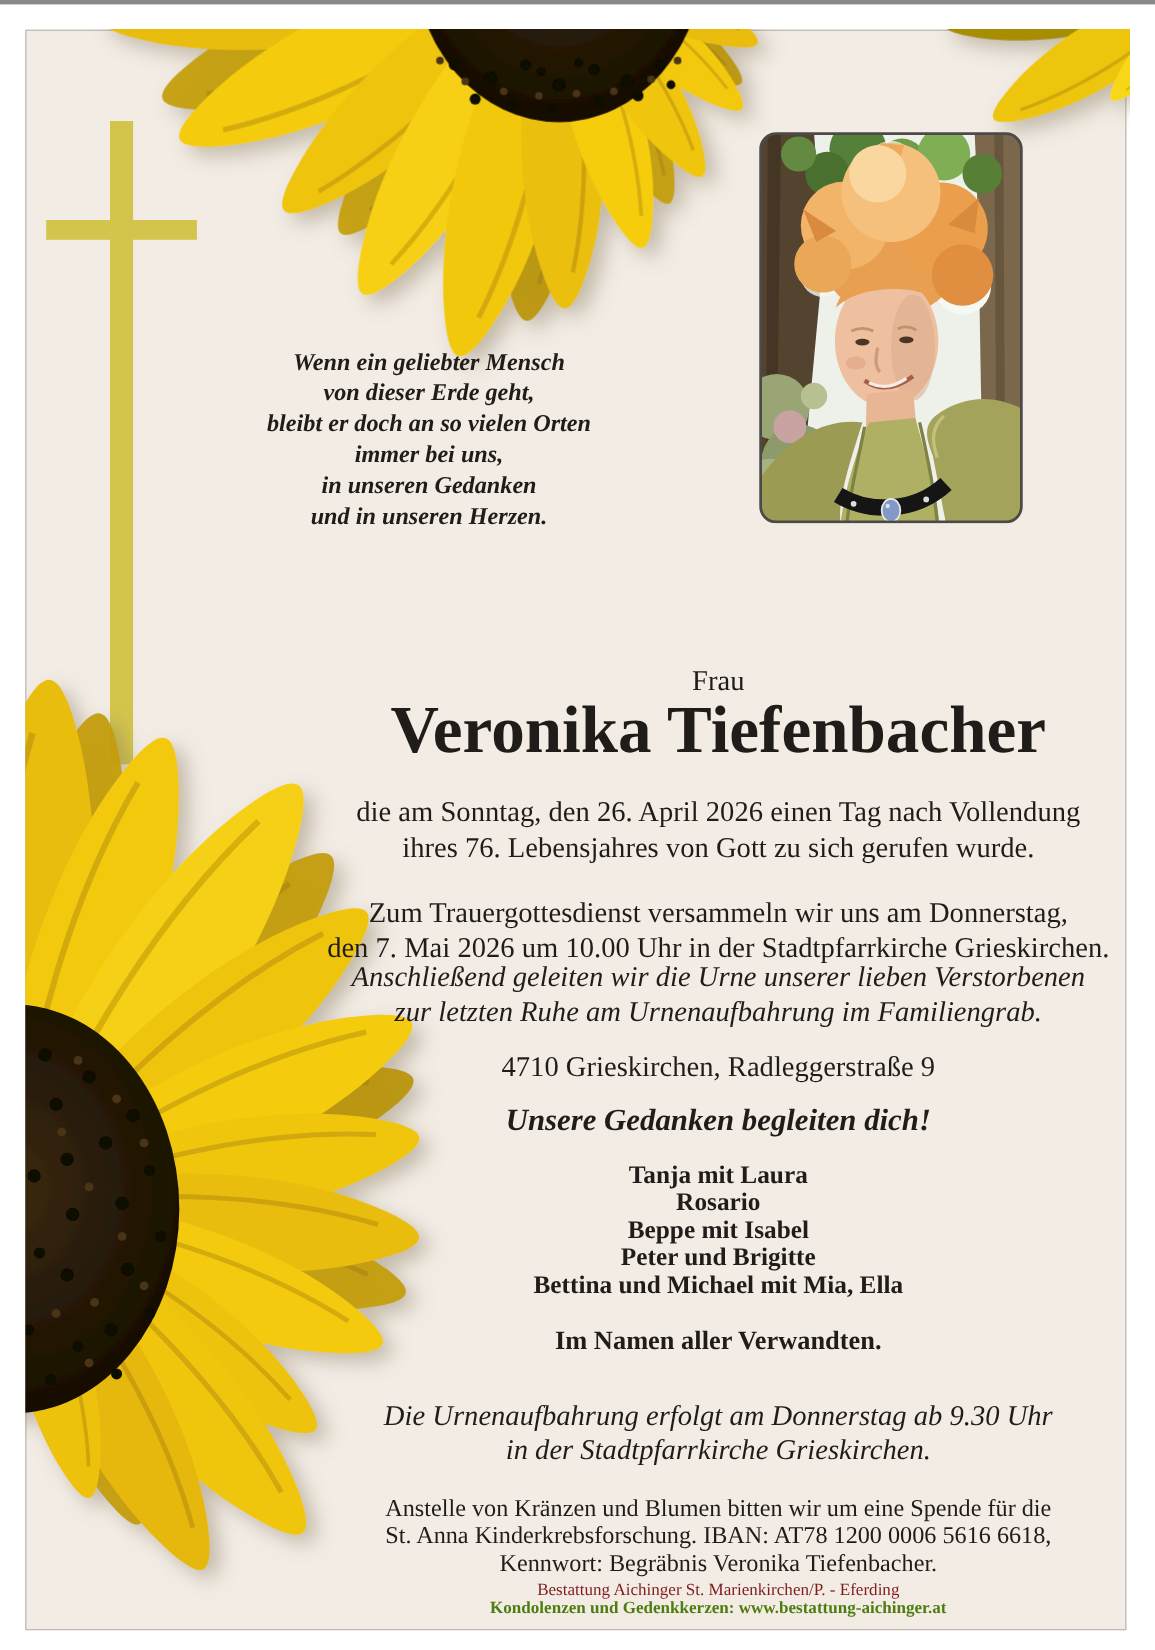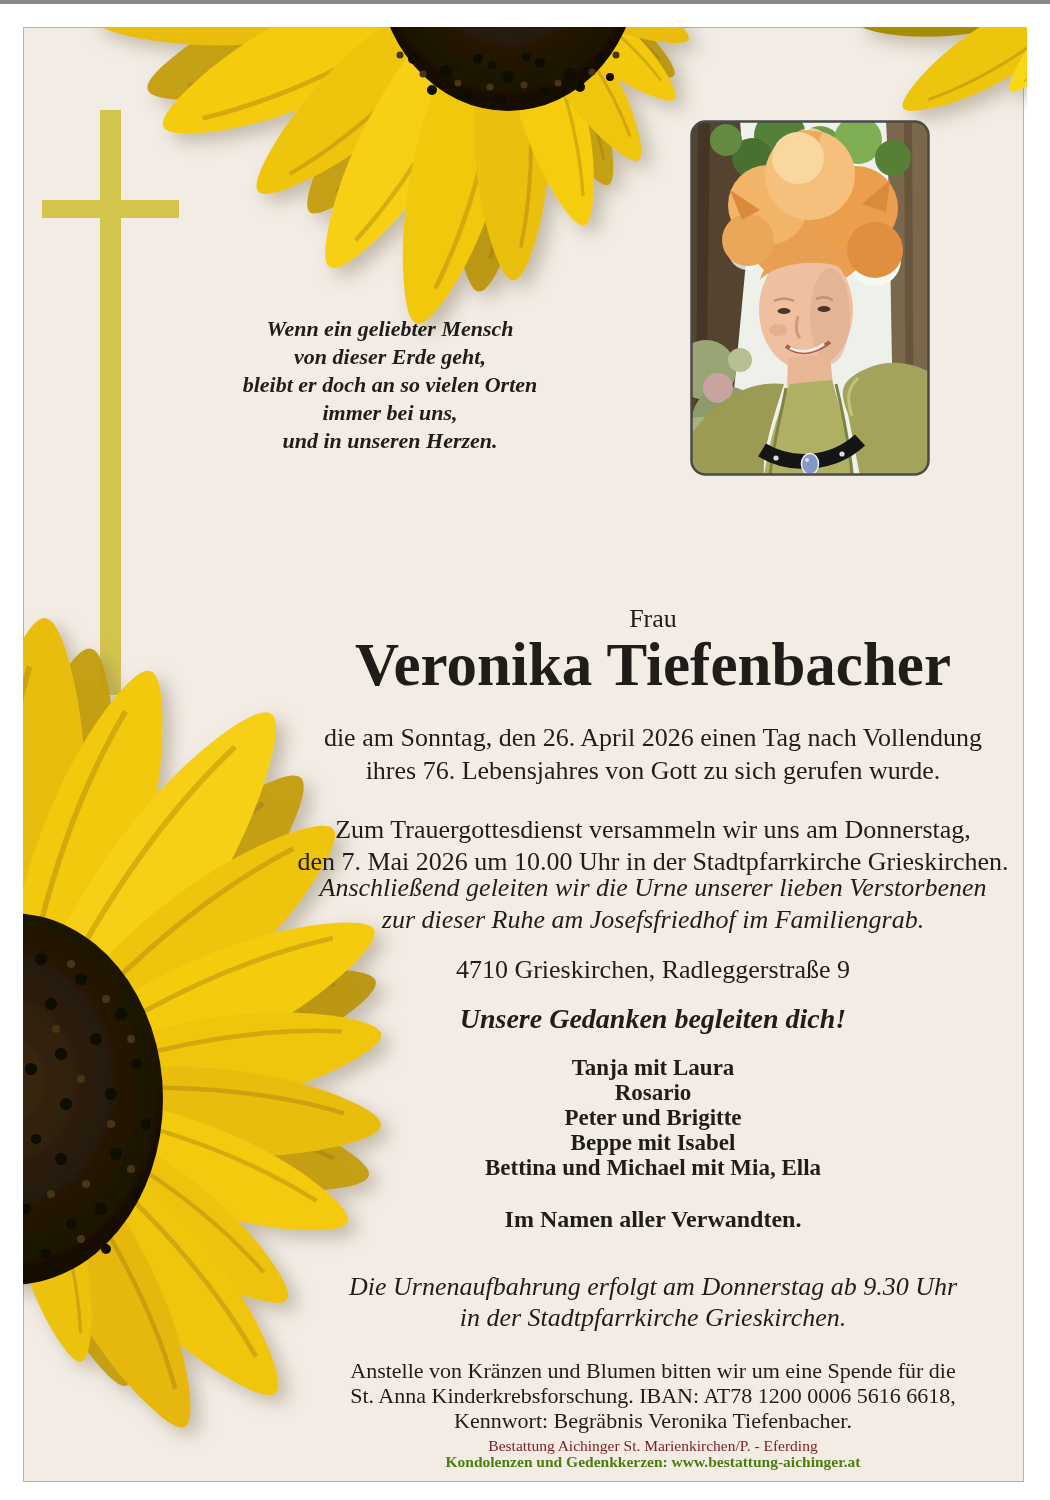--- a/index.html
+++ b/index.html
@@ -274,49 +274,50 @@
       <circle cx="117" cy="340" r="2" fill="#d7e0f2"></circle>
     </g>
     <rect x="1.5" y="1.5" width="237" height="353" rx="14" fill="none" stroke="#4a4a48" stroke-width="2.5"></rect>
   </svg>
 
   <div class="txt poem">
     <div>Wenn ein geliebter Mensch</div>
     <div>von dieser Erde geht,</div>
     <div>bleibt er doch an so vielen Orten</div>
     <div>immer bei uns,</div>
+    <div>in unseren Gedanken</div>
     <div>und in unseren Herzen.</div>
   </div>
 
   <div class="txt col frau">Frau</div>
   <div class="txt col deceased-name">Veronika Tiefenbacher</div>
 
   <div class="txt col death">
     <div>die am Sonntag, den 26. April 2026 einen Tag nach Vollendung</div>
     <div>ihres 76. Lebensjahres von Gott zu sich gerufen wurde.</div>
   </div>
 
   <div class="txt col service">
     <div>Zum Trauergottesdienst versammeln wir uns am Donnerstag,</div>
     <div>den 7. Mai 2026 um 10.00 Uhr in der Stadtpfarrkirche Grieskirchen.</div>
   </div>
 
   <div class="txt col urn">
     <div>Anschließend geleiten wir die Urne unserer lieben Verstorbenen</div>
-    <div>zur dieser Ruhe am Josefsfriedhof im Familiengrab.</div>
+    <div>zur letzten Ruhe am Urnenaufbahrung im Familiengrab.</div>
   </div>
 
   <div class="txt col address">4710 Grieskirchen, Radleggerstraße 9</div>
   <div class="txt col farewell">Unsere Gedanken begleiten dich!</div>
 
   <div class="txt col mourners">
     <div>Tanja mit Laura</div>
     <div>Rosario</div>
+    <div>Beppe mit Isabel</div>
     <div>Peter und Brigitte</div>
-    <div>Beppe mit Isabel</div>
     <div>Bettina und Michael mit Mia, Ella</div>
   </div>
 
   <div class="txt col in-name">Im Namen aller Verwandten.</div>
 
   <div class="txt col laying">
     <div>Die Urnenaufbahrung erfolgt am Donnerstag ab 9.30 Uhr</div>
     <div>in der Stadtpfarrkirche Grieskirchen.</div>
   </div>
 

